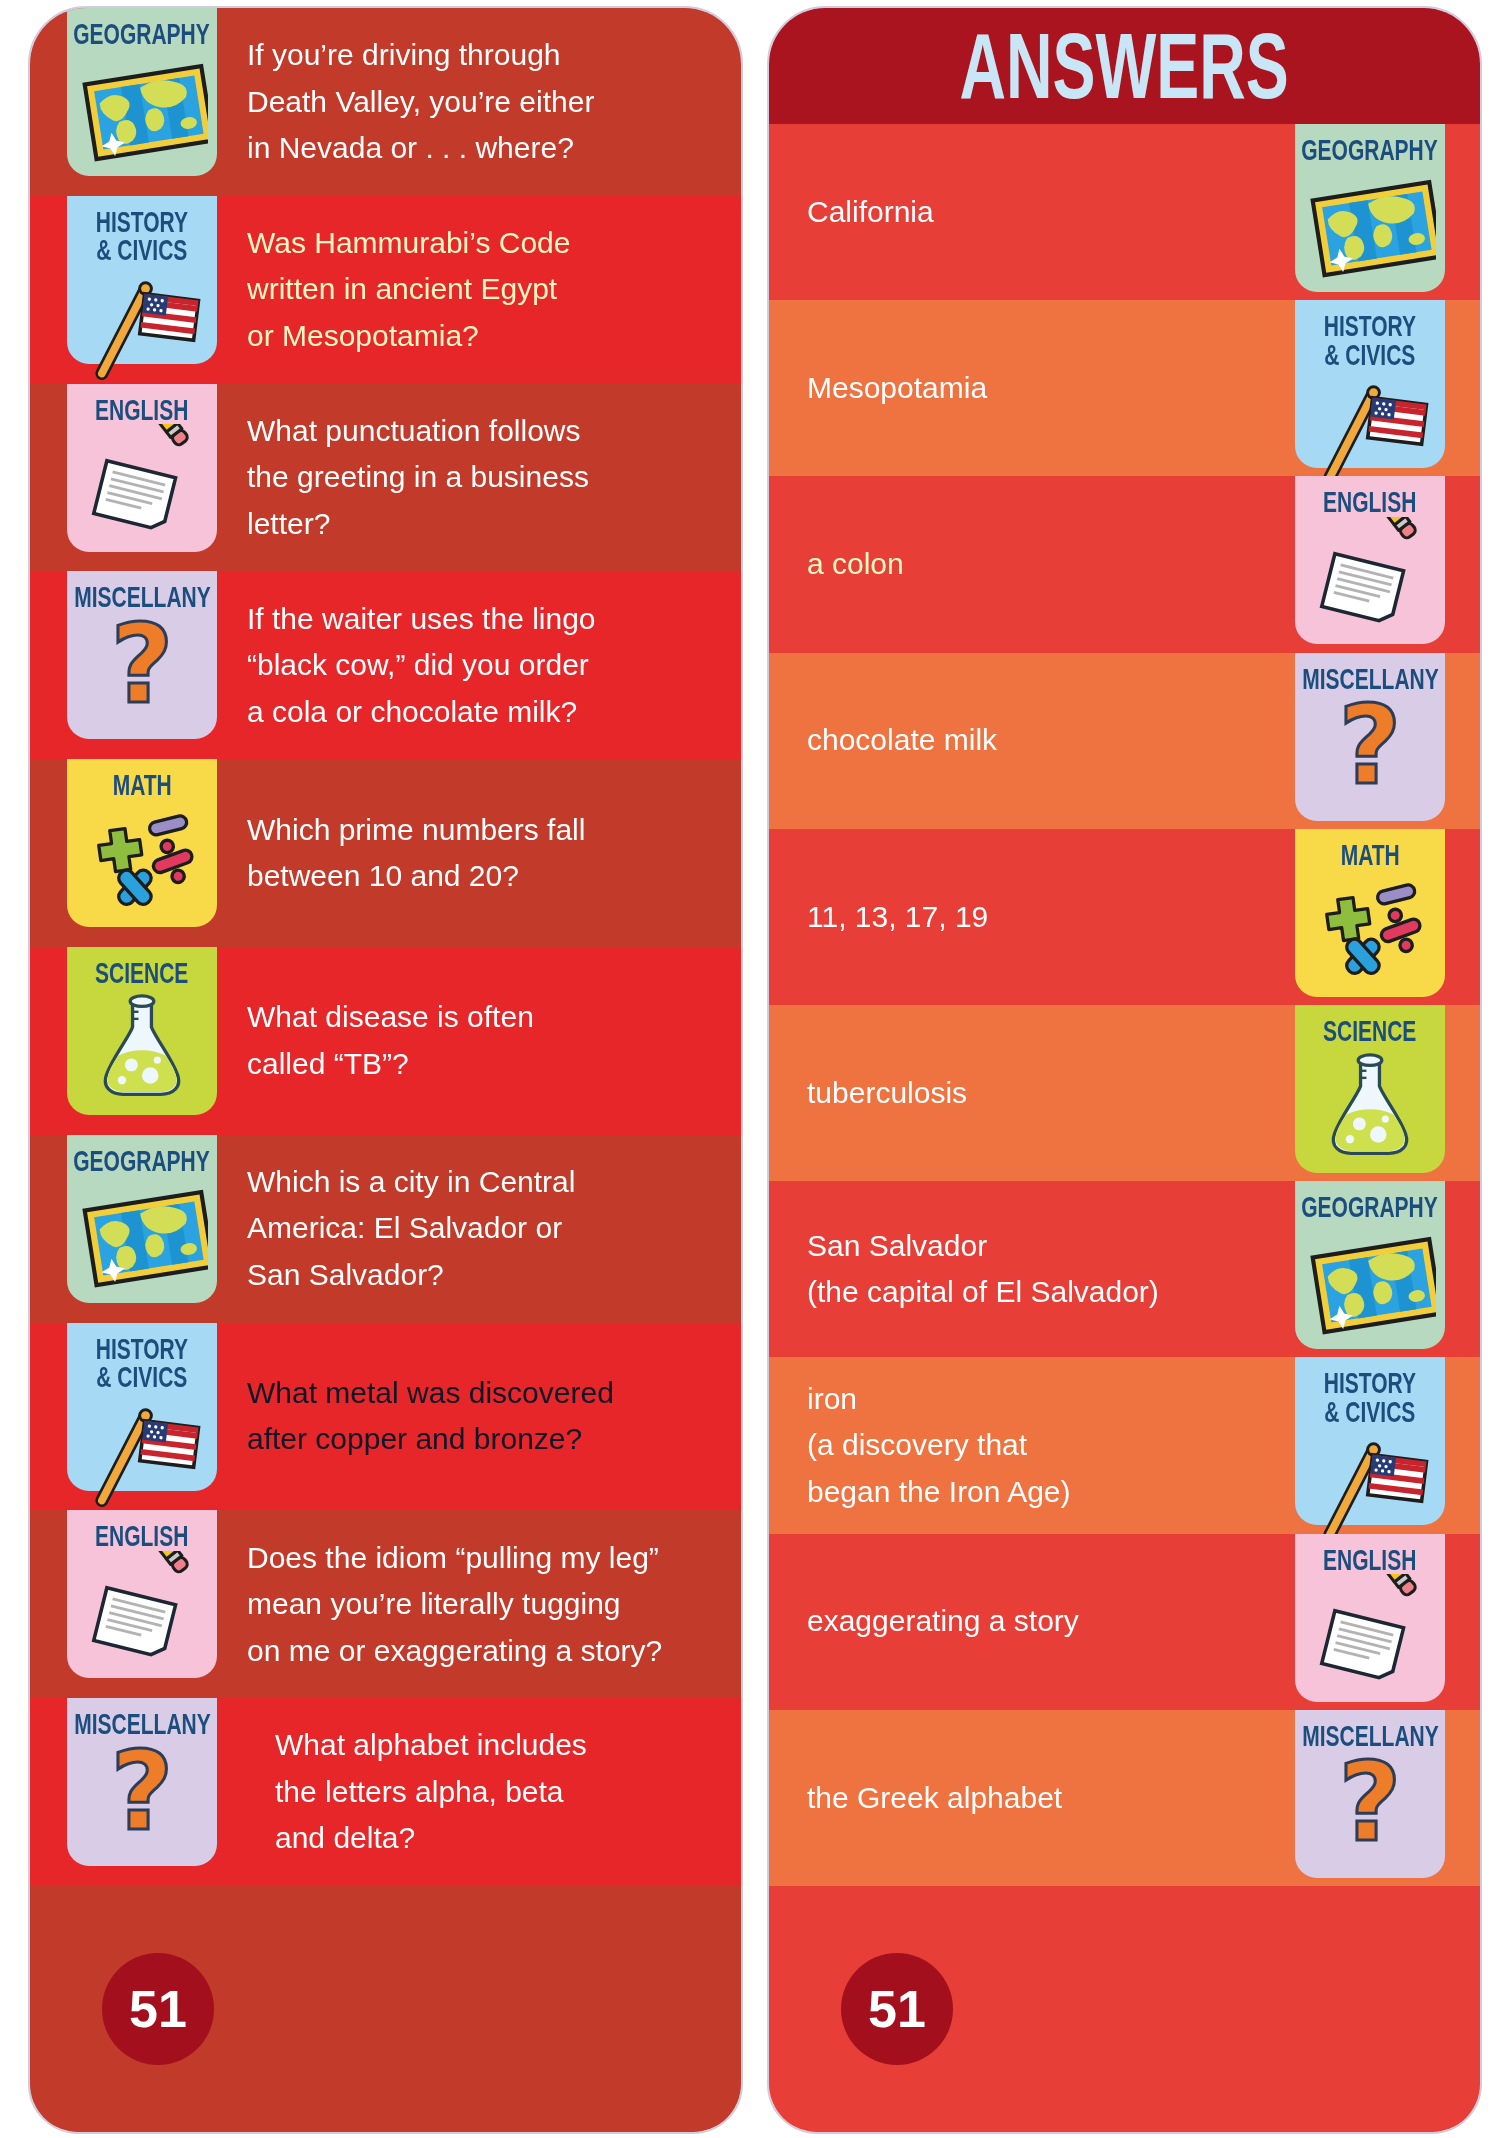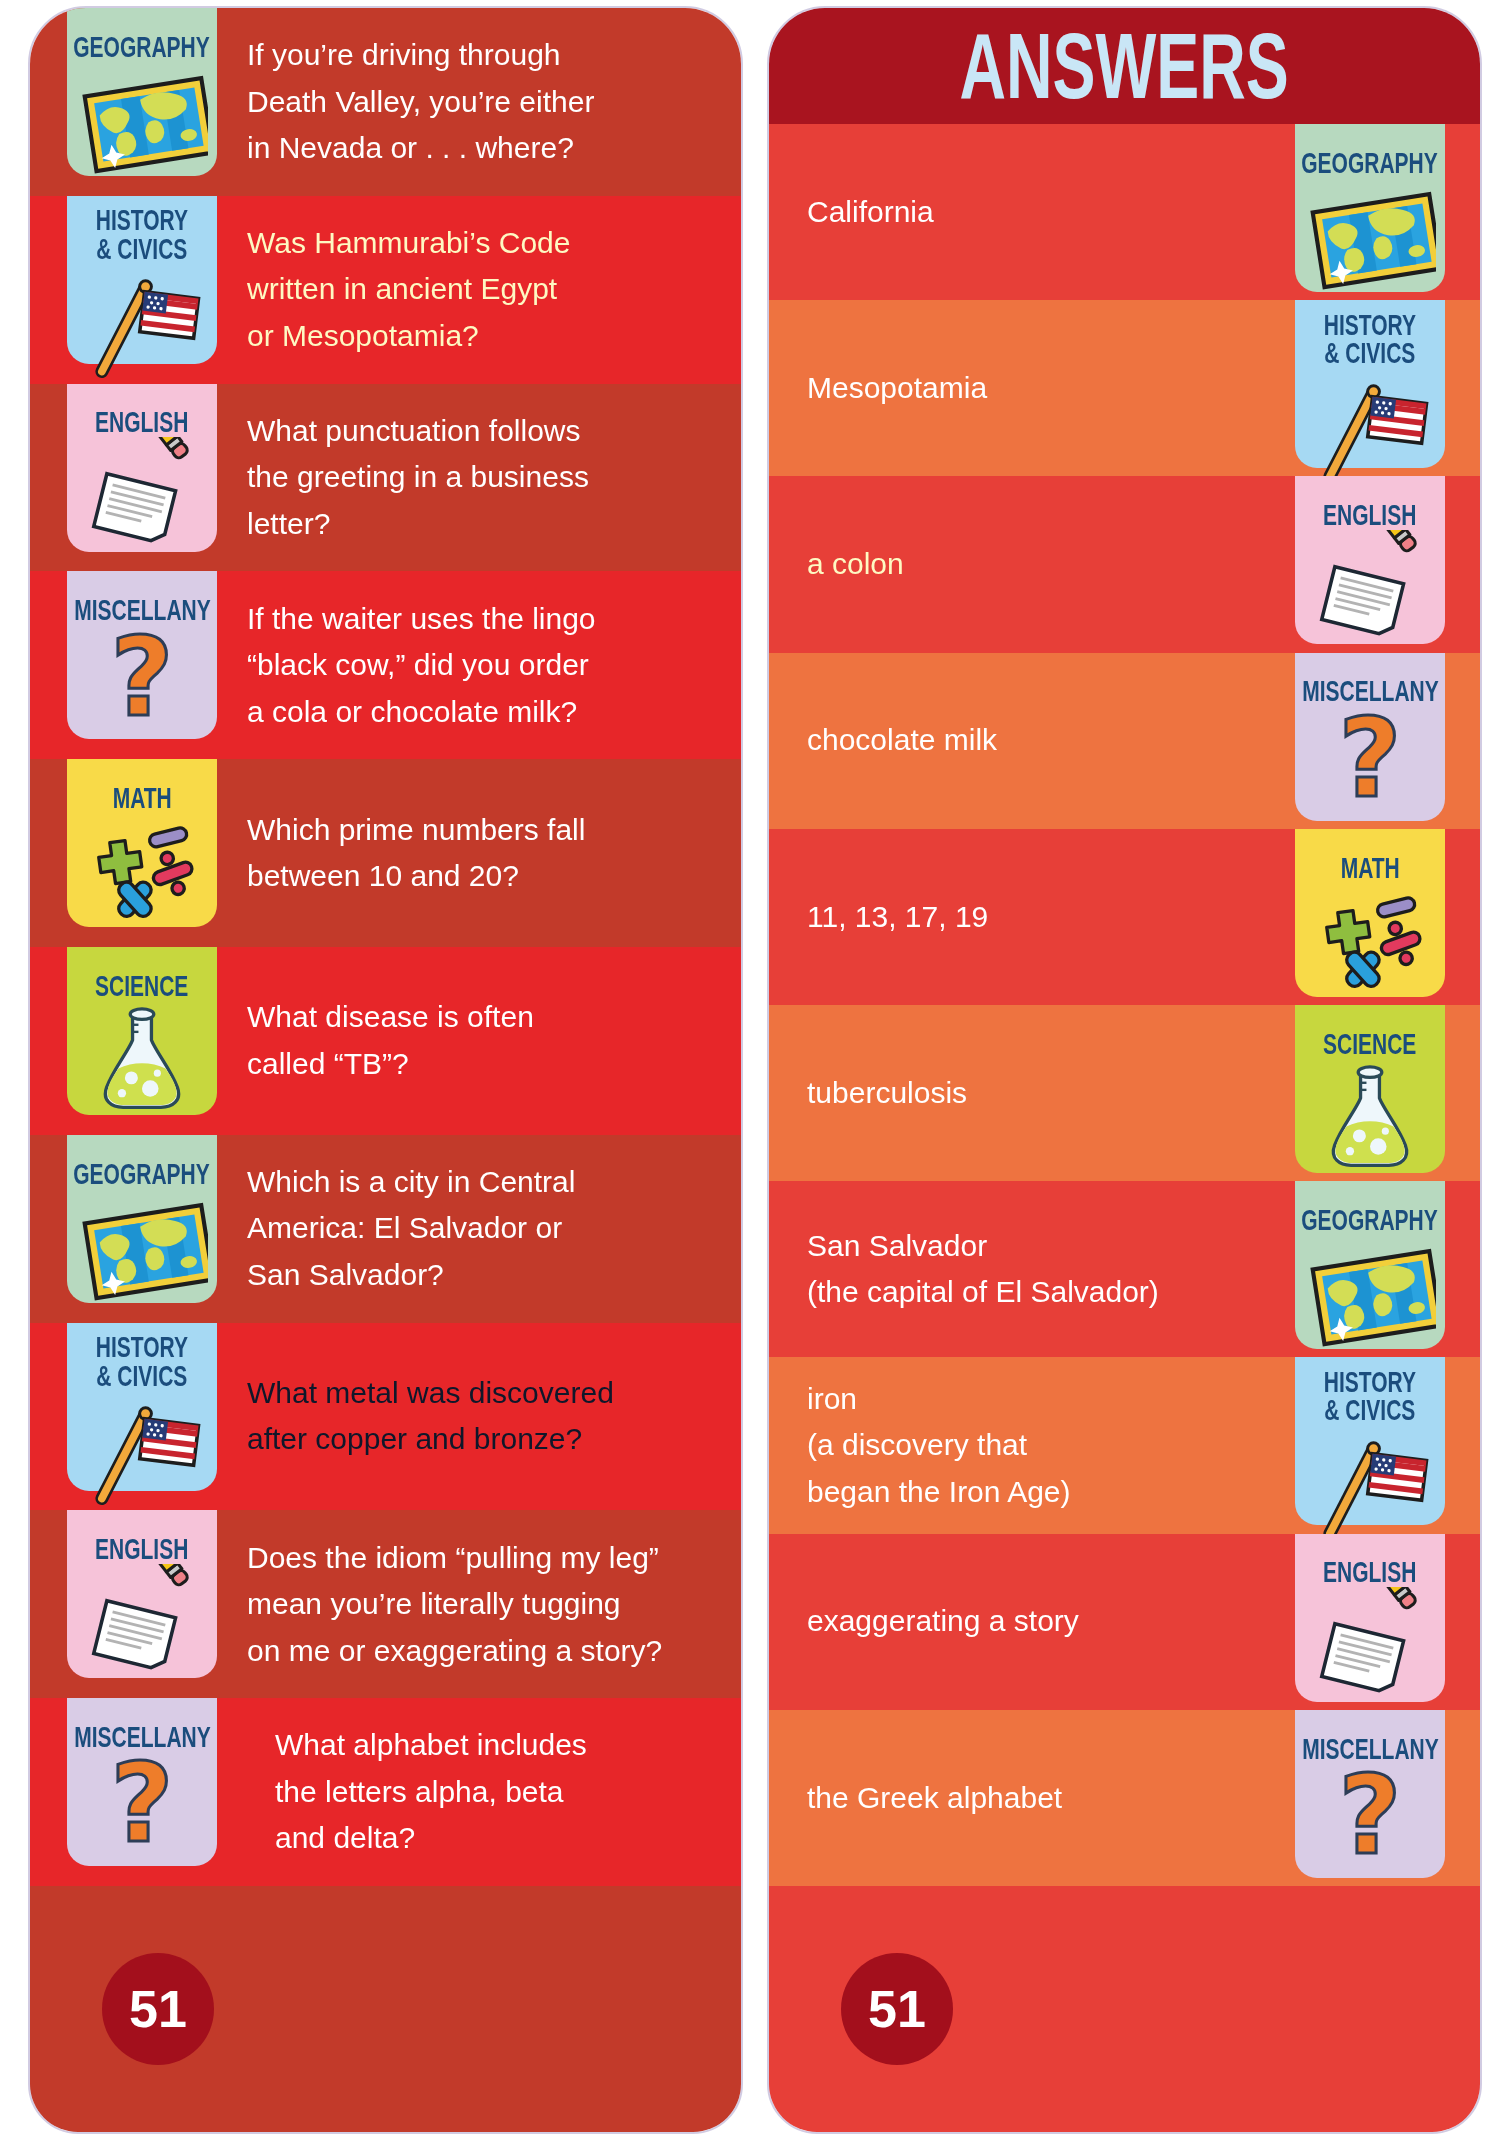--- a/index.html
+++ b/index.html
@@ -3,21 +3,21 @@
 <meta charset="utf-8">
 <style>
   html,body{margin:0;padding:0;background:#ffffff;}
   body{width:1510px;height:2138px;font-family:"Liberation Sans",sans-serif;}
   .page{display:flex;gap:28px;padding:8px 30px 6px 30px;box-sizing:border-box;width:1510px;height:2138px;}
   .card{width:711px;height:2124px;display:flex;flex-direction:column;border-radius:56px 56px 48px 48px;overflow:hidden;outline:2px solid rgba(90,70,150,.28);}
   .card-header{height:116px;flex:0 0 116px;display:flex;align-items:center;justify-content:center;}
   .card-title{font-weight:bold;font-size:92px;letter-spacing:0px;transform:scaleX(.70);transform-origin:center;display:inline-block;white-space:nowrap;}
   .rows{flex:1 1 auto;display:flex;flex-direction:column;}
   .row{flex:1 1 0;display:flex;align-items:center;position:relative;}
-  .badge{width:150px;flex:0 0 150px;height:168px;align-self:flex-start;border-radius:0 0 22px 22px;display:flex;flex-direction:column;align-items:center;justify-content:center;overflow:visible;}
+  .badge{width:150px;flex:0 0 150px;height:168px;align-self:flex-start;border-radius:0 0 22px 22px;display:flex;flex-direction:column;align-items:center;justify-content:flex-start;overflow:visible;}
   .badge-label{margin-top:12px;font-weight:bold;font-size:30px;line-height:.95;color:#1b4d7d;transform:scaleX(.70);transform-origin:center;white-space:pre-line;text-align:center;}
   .badge-icon{height:118px;width:132px;margin-bottom:-16px;flex:0 0 auto;}
   .row.badge-left  .badge{margin-left:37px;margin-right:30px;}
   .row.badge-right .badge{margin-right:35px;}
   .row-text{flex:1 1 auto;color:#fff;font-size:30px;line-height:1.55;white-space:pre-line;}
   .row.badge-right .row-text{padding-left:38px;}
   .card-footer{flex:0 0 246px;display:flex;align-items:center;}
   .page-circle{width:112px;height:112px;border-radius:50%;margin-left:72px;display:flex;align-items:center;justify-content:center;color:#fff;font-weight:bold;font-size:52px;font-family:"Liberation Sans",sans-serif;}
   svg text.qmark{font-family:"DejaVu Sans",sans-serif;font-weight:bold;}
   .svg-defs{position:absolute;width:0;height:0;overflow:hidden;}

